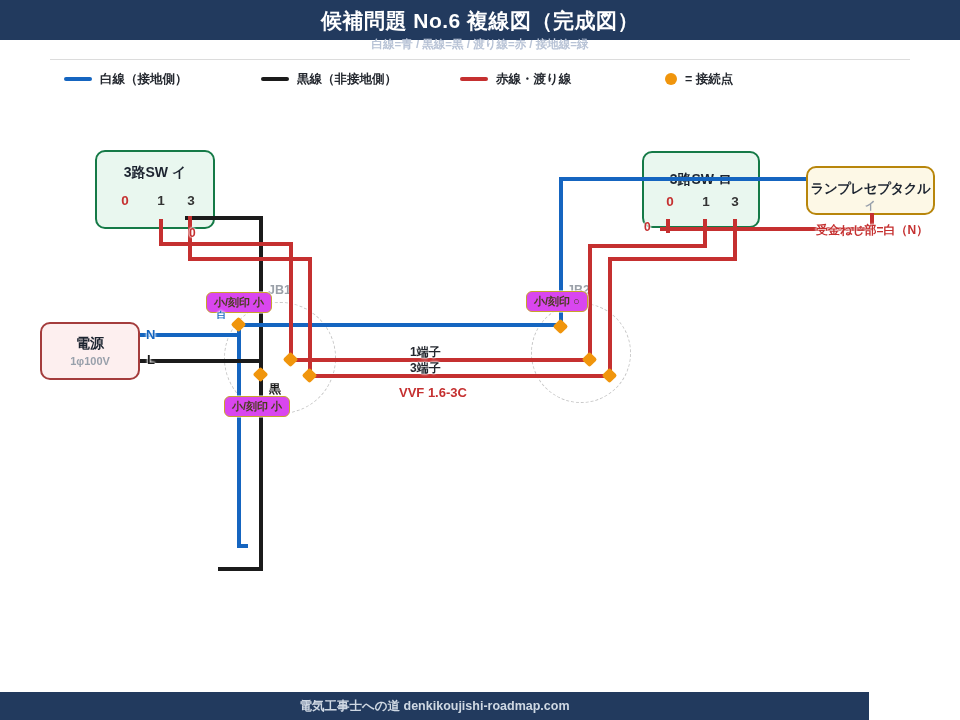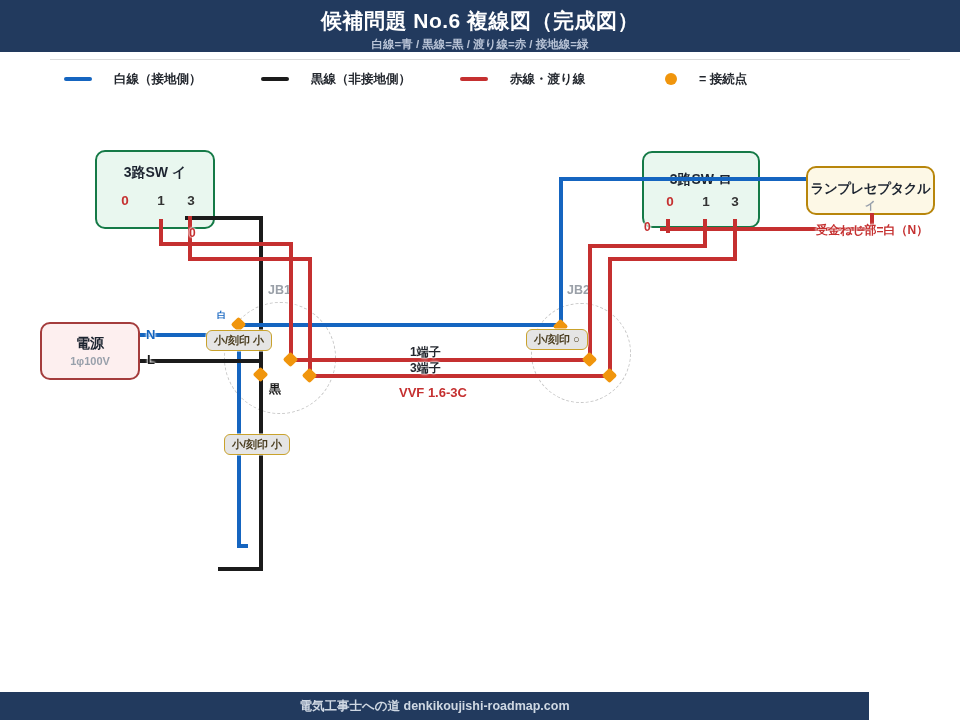--- a/index.html
+++ b/index.html
@@ -1,27 +1,27 @@
 <!DOCTYPE html>
 <html><head>
 <meta charset="utf-8">
 <style>
   html,body { margin:0; padding:0; background:#fff; }
   body { font-family:"Liberation Sans","DejaVu Sans",sans-serif; }
   .stage { position:relative; width:960px; height:720px; background:#fff; overflow:hidden; }
 
   
-  .hdr { position:absolute; left:0; top:0; width:960px; height:52px; background:#223a5e; color:#fff; text-align:center; }
+  .hdr { position:absolute; left:0; top:0; width:960px; height:40px; background:#223a5e; color:#fff; text-align:center; }
   .hdr-title { padding-top:7px; font-size:21px; font-weight:bold; letter-spacing:0.5px; }
   .hdr-sub { margin-top:2px; font-size:11.5px; color:#b8c3d6; font-weight:bold; }
   .rule { position:absolute; left:50px; top:59px; width:860px; height:1px; background:#dcdcdc; }
   .ftr { position:absolute; left:0; top:692px; width:869px; height:28px; background:#223a5e; color:#cfd8e3; font-size:12.5px; font-weight:bold; text-align:center; line-height:28px; }
 
   
-  .lg-item { position:absolute; top:71px; height:16px; display:flex; align-items:center; gap:22px; font-size:12.5px; font-weight:bold; color:#23272e;text-align:center; }
+  .lg-item { position:absolute; top:71px; height:16px; display:flex; align-items:center; gap:8px; font-size:12.5px; font-weight:bold; color:#23272e;text-align:center; }
   .lg-line { width:28px; height:4px; border-radius:2px; }
   .lg-dot { width:12px; height:12px; border-radius:50%; background:#f0950c; }
 
   
   .comp { position:absolute; border-radius:10px; box-sizing:border-box; text-align:center; }
   .sw { background:#e9f7ef; border:2.5px solid #157a47; }
   .lampbox { background:#fdf8e6; border:2.5px solid #b8860b; }
   .powerbox { background:#fdefef; border:2.5px solid #a43c3c;text-align:center; }
   .outletbox { background:#dde9f8; border:2.5px solid #5a64b4; }
   .ctitle { font-weight:bold; font-size:14px; color:#1c2430; }
@@ -34,22 +34,22 @@
   .jb-label { position:absolute; font-size:12.5px; font-weight:bold; color:#9aa0a8; }
 
   
   .wire { position:absolute; }
   .w-blue { background:#1565c0; }
   .w-black { background:#1b1b1b; }
   .w-red { background:#c53030; }
   .cdot { position:absolute; width:11px; height:11px; background:#f0950c; border-radius:2px; transform:rotate(45deg); }
 
   
-  .sleeve { position:absolute; background:#e5e5e5; border:1.5px solid #c9a22c; border-radius:6px; padding:2px 7px; font-size:11px; font-weight:bold; color:#4a3d1f; white-space:nowrap;
-            box-shadow:0 0 0 1px rgba(255,255,255,.5);margin-top:38px; }
+  .sleeve { position:absolute; background:#d946ef; border:1.5px solid #c9a22c; border-radius:6px; padding:2px 7px; font-size:11px; font-weight:bold; color:#4a3d1f; white-space:nowrap;
+            box-shadow:0 0 0 1px rgba(255,255,255,.5); }
   .txt { position:absolute; font-weight:bold; white-space:nowrap; text-shadow:0 0 2px #fff,0 0 2px #fff,0 0 3px #fff; }
   .t-red { color:#c53030; }
   .t-blue { color:#1565c0; }
   .t-black { color:#1b1b1b; }
   .t-dark { color:#23272e; }
 </style>
 </head>
 <body>
 
 <div class="stage">

